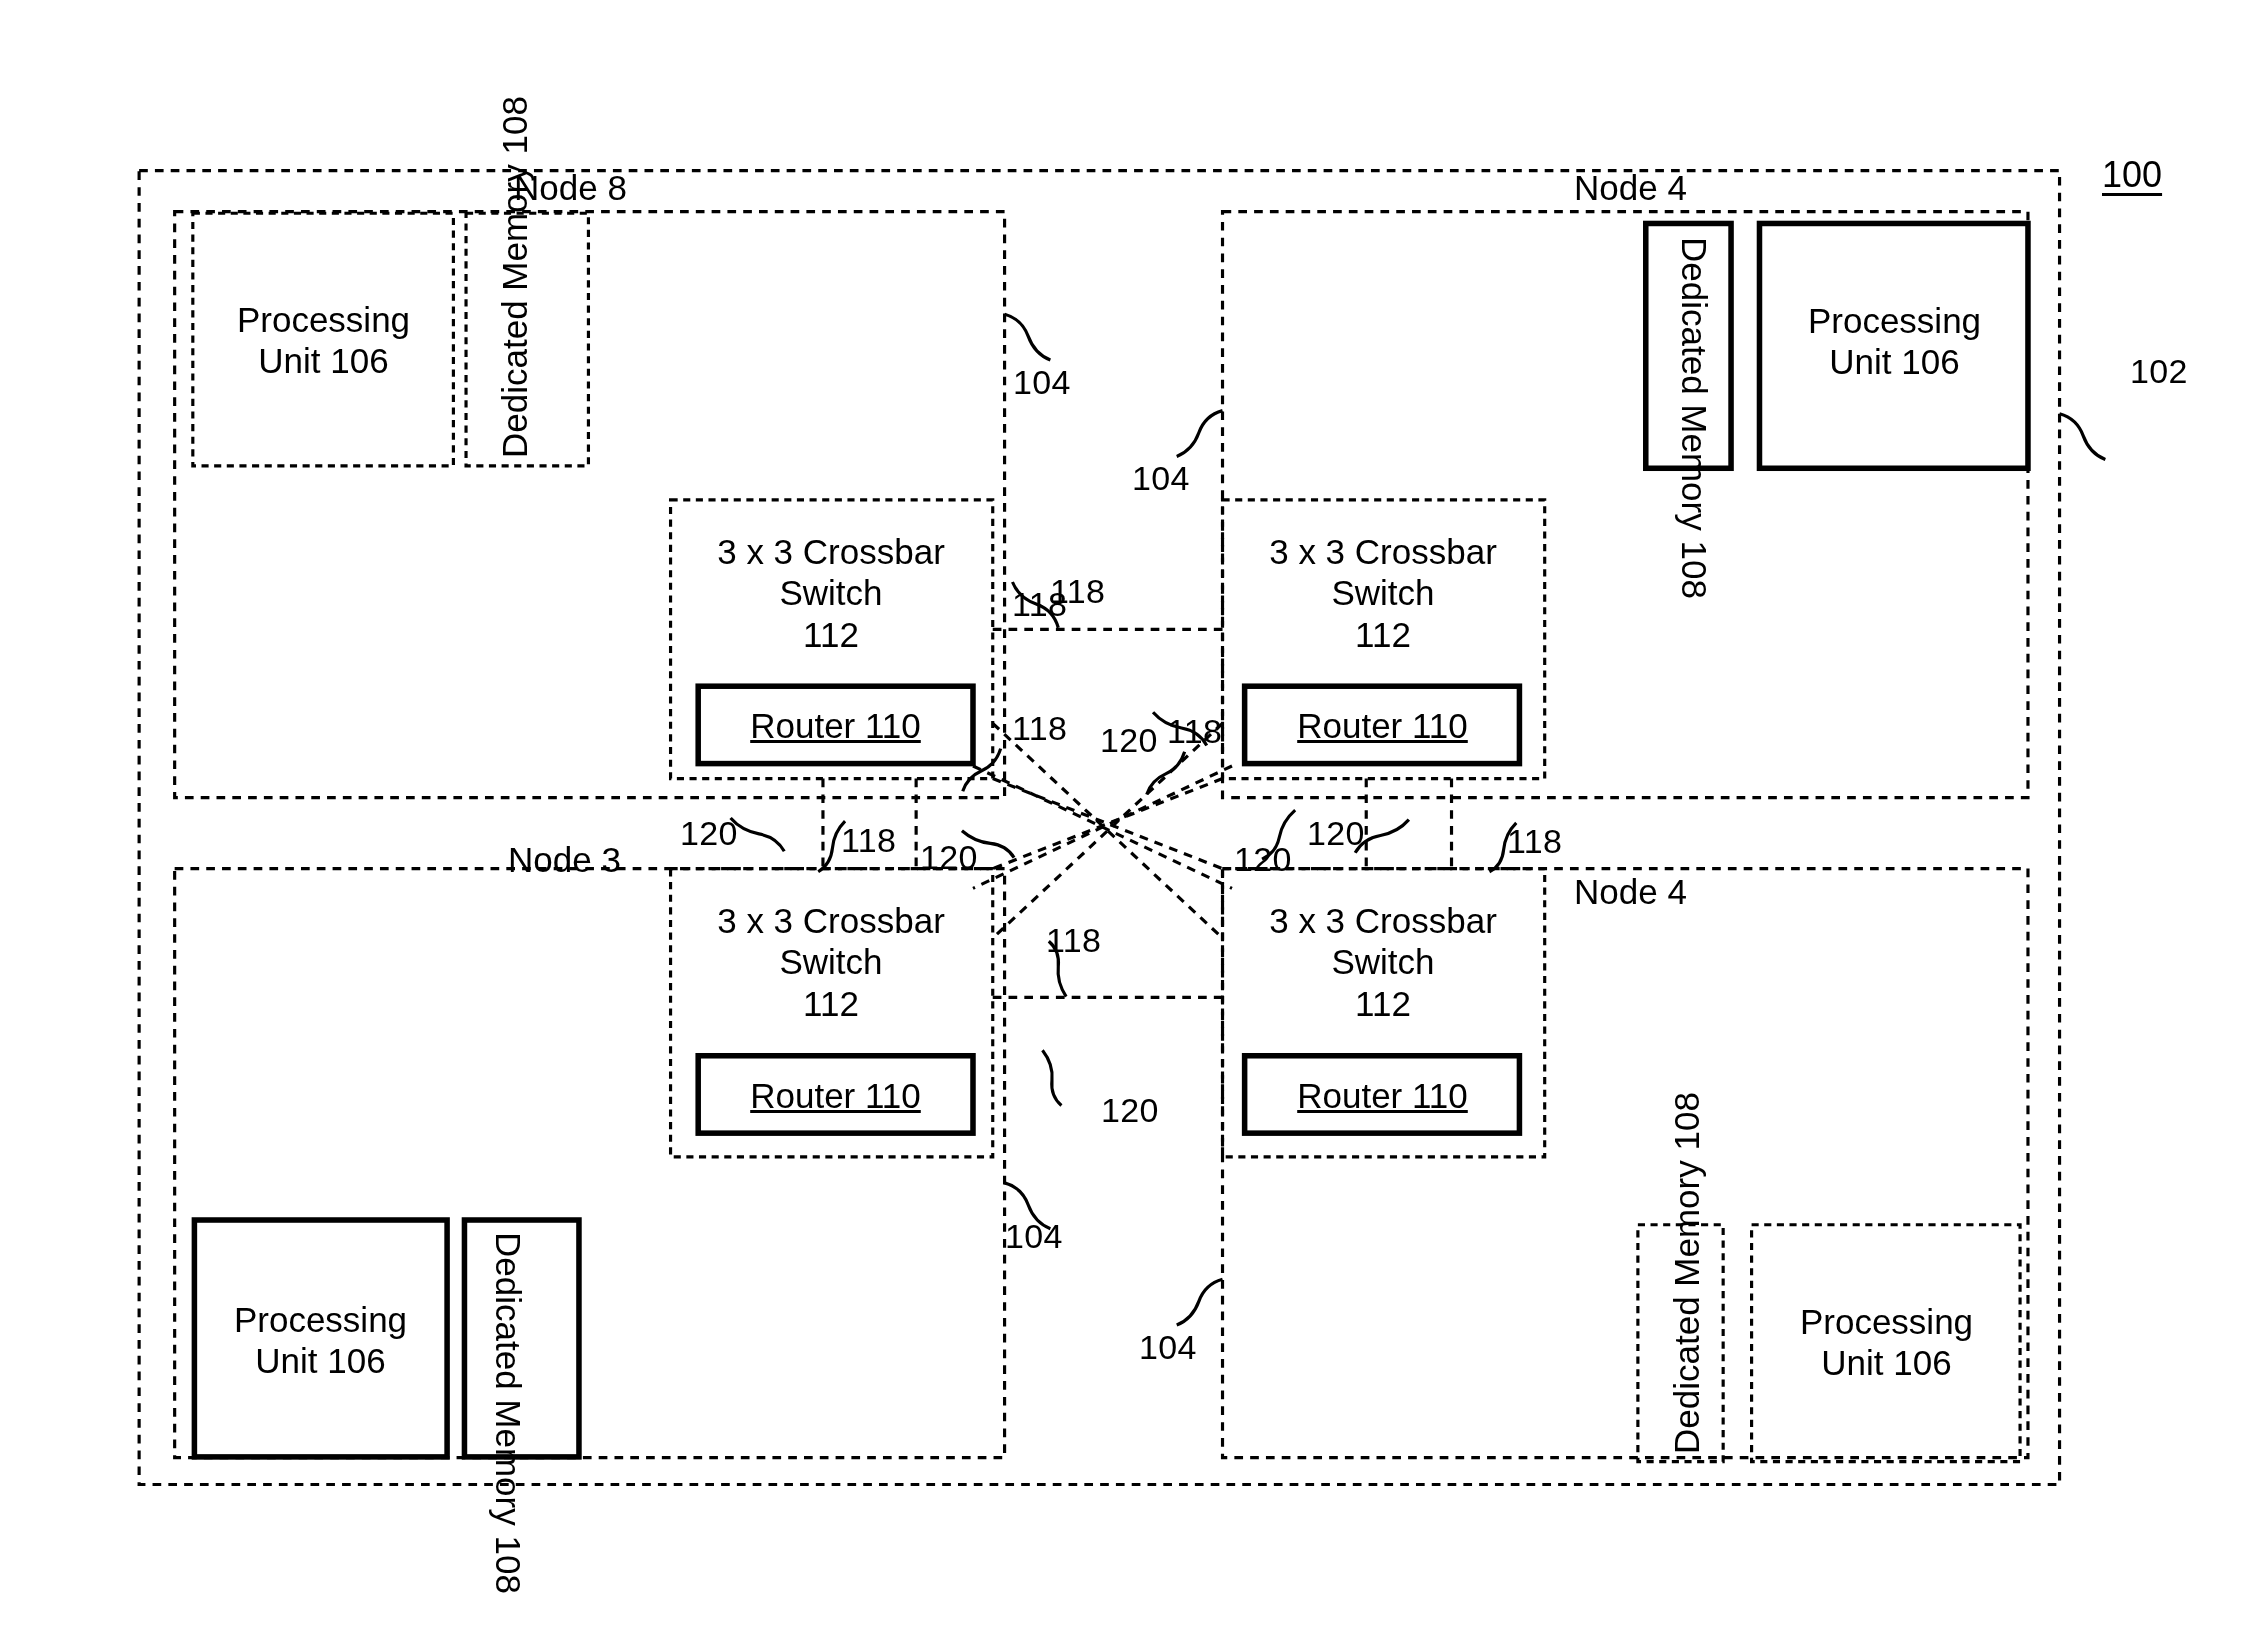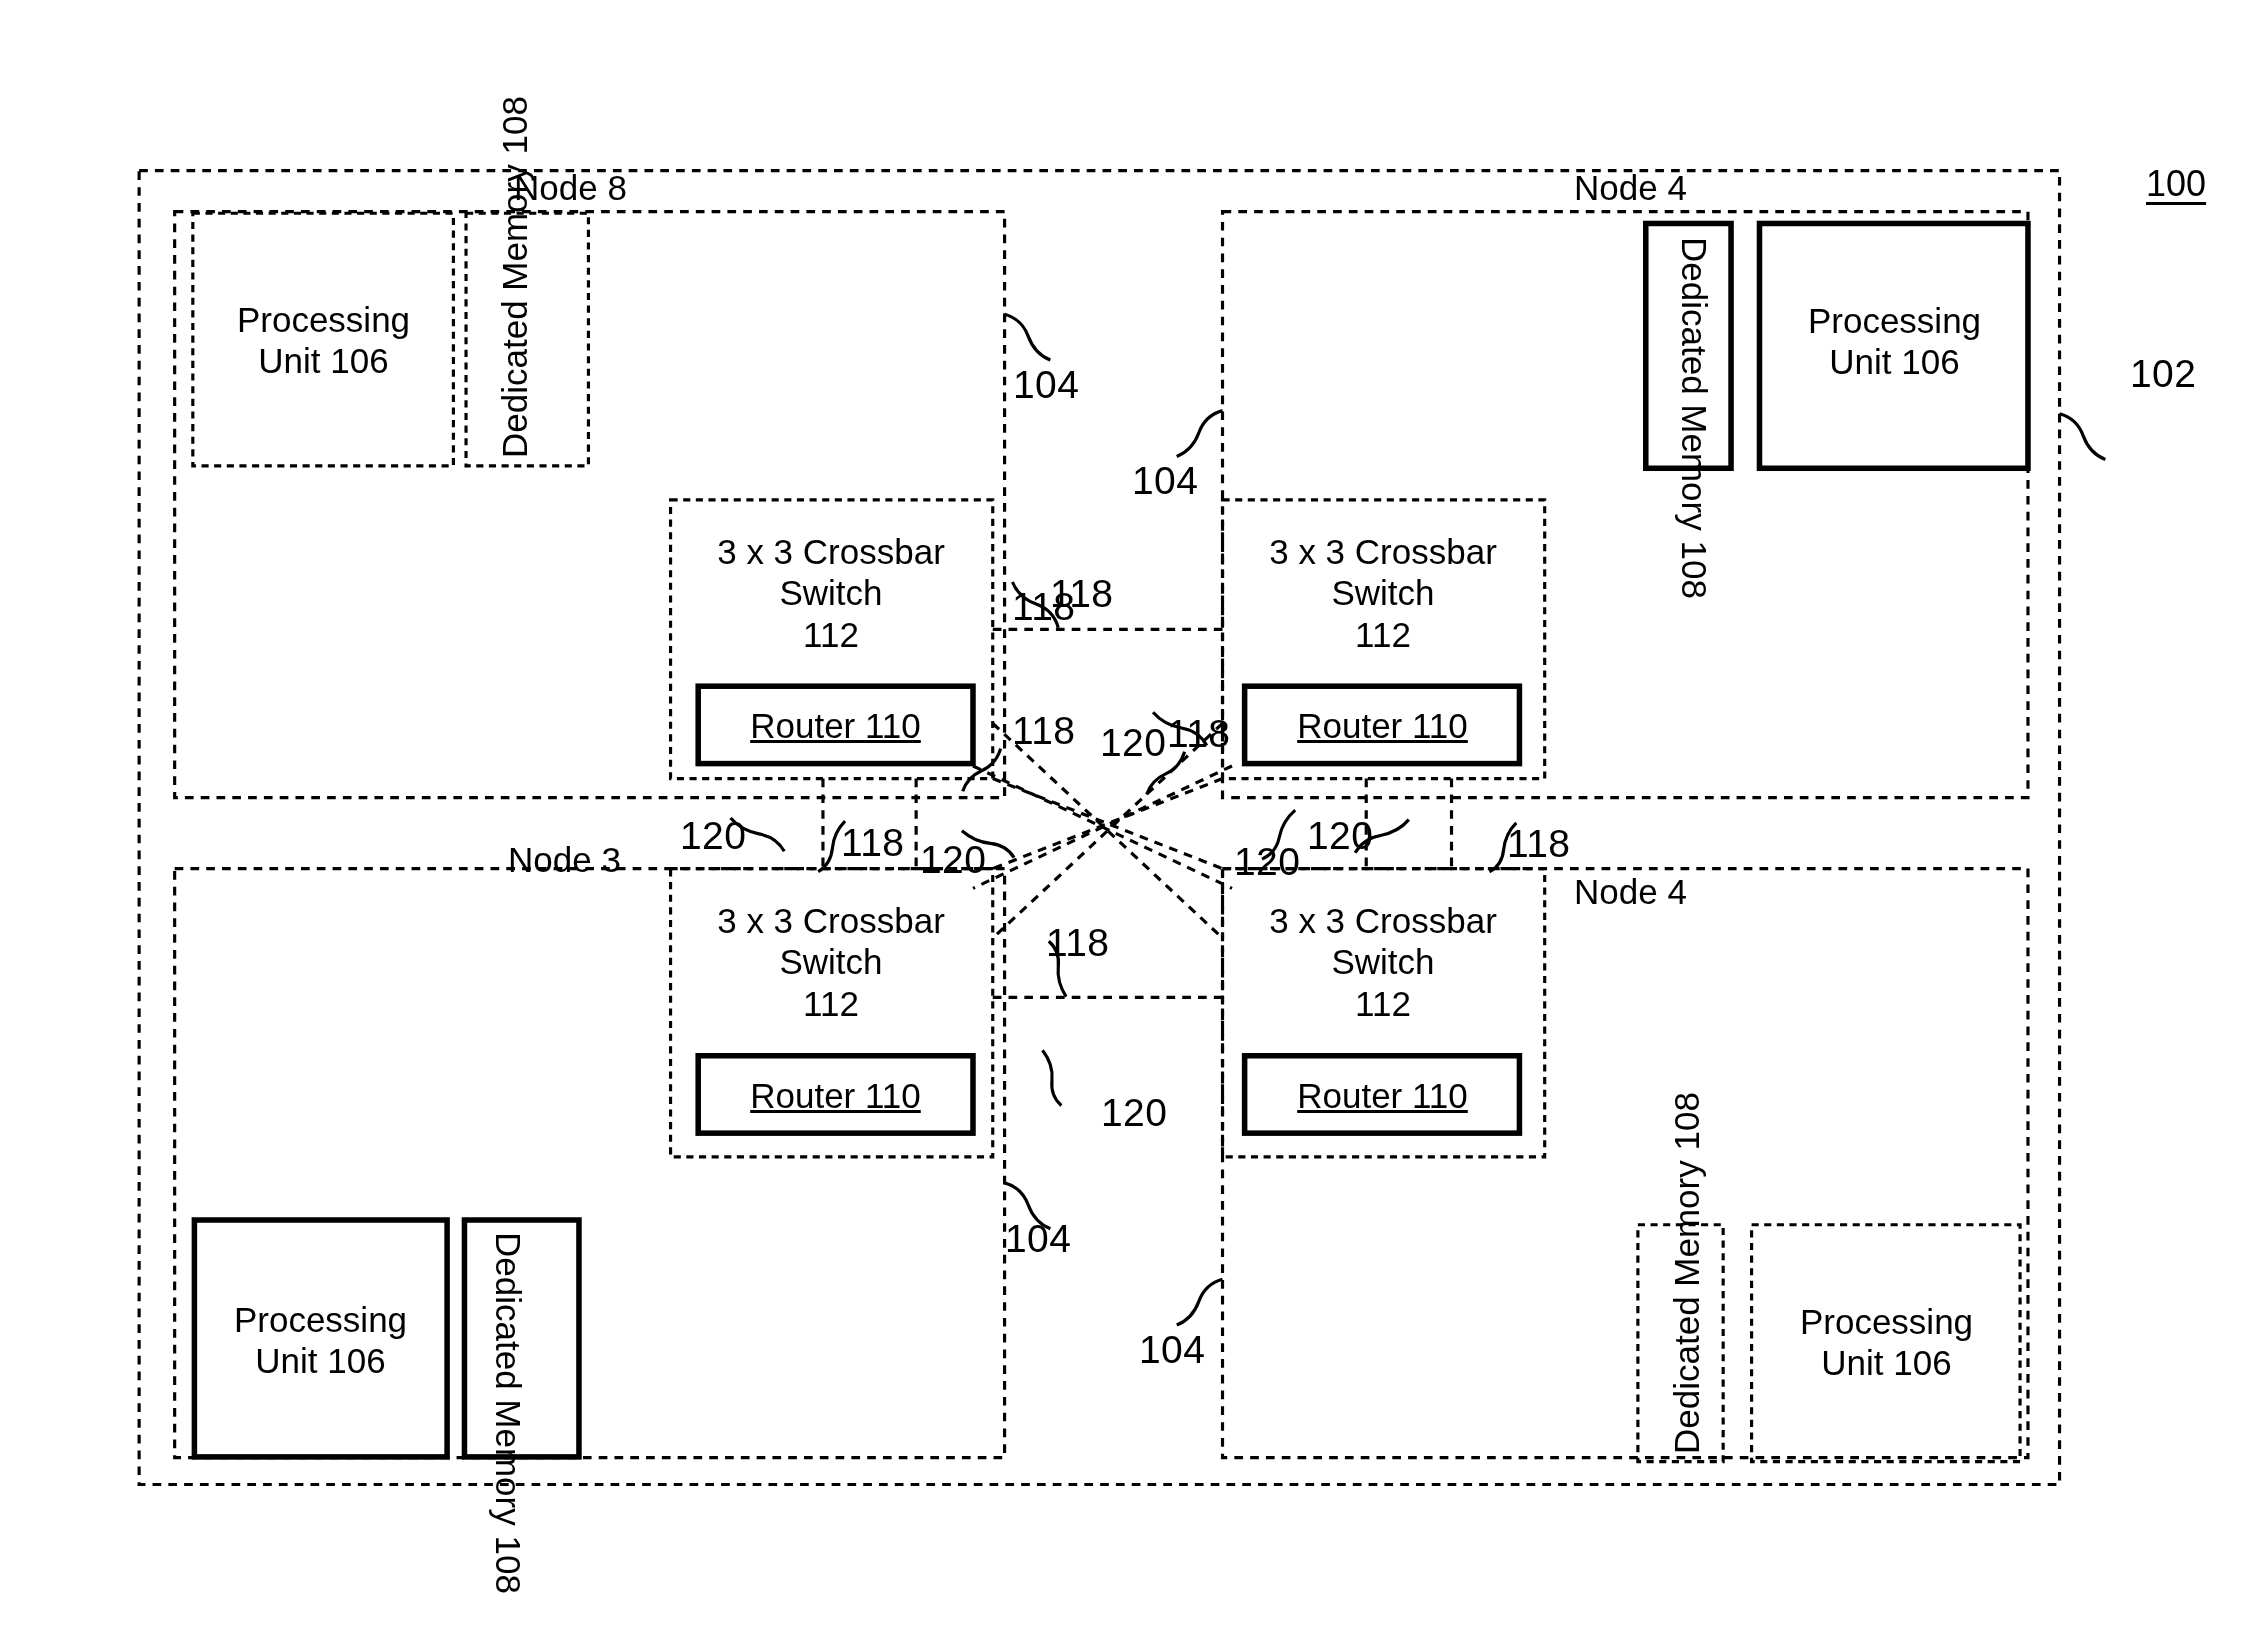--- a/index.html
+++ b/index.html
@@ -26,21 +26,21 @@
   }
   .lbl {
     position: absolute;
     font-family: "Liberation Sans", sans-serif;
     color: #000000;
     white-space: nowrap;
     line-height: 1.18;
     text-align: center;
   }
   .ref {
-    font-size: 39px;
+    font-size: 34px;
     letter-spacing: 0.4px;
   }
   .ref-100 {
     font-size: 36px;
     text-decoration: underline;
     text-underline-offset: 5.5px;
     text-decoration-thickness: 3.2px;
   }
   .node-label {
     font-size: 35px;
@@ -140,21 +140,21 @@
         <path d="M 1218 1052 q 16 14 36 16 q 20 2 30 18"></path>
         <path d="M 1640 1026 q -16 14 -20 34 q -4 20 -22 28"></path>
         <path d="M 1784 1038 q -14 16 -36 20 q -22 4 -32 22"></path>
         <path d="M 1920 1042 q -14 14 -16 34 q -2 20 -18 28"></path>
         <path d="M 1350 1262 q -12 -18 -10 -38 q 2 -20 -12 -32"></path>
         <path d="M 1320 1330 q 14 18 12 38 q -2 20 12 32"></path>
       </g>
     </g>
   </svg>
 
-  <div class="lbl ref-100" style="left:2102px; top:163px;margin-left:44px;">100</div>
+  <div class="lbl ref-100" style="left:2102px; top:154px;">100</div>
   <div class="lbl ref" style="left:2102px; top:351px;margin-left:28px;">102</div>
 
   <div class="lbl node-label" style="left:514px; top:167px;">Node 8</div>
   <div class="lbl node-label" style="left:1574px; top:167px;">Node 4</div>
   <div class="lbl node-label" style="left:496px; top:839px;margin-left:12px;">Node 3</div>
   <div class="lbl node-label" style="left:1574px; top:871px;">Node 4</div>
 
   <div class="lbl box-label" style="left:193px; top:299px; width:261px;">
     <span>Processing</span><br>
     <span>Unit 106</span>

